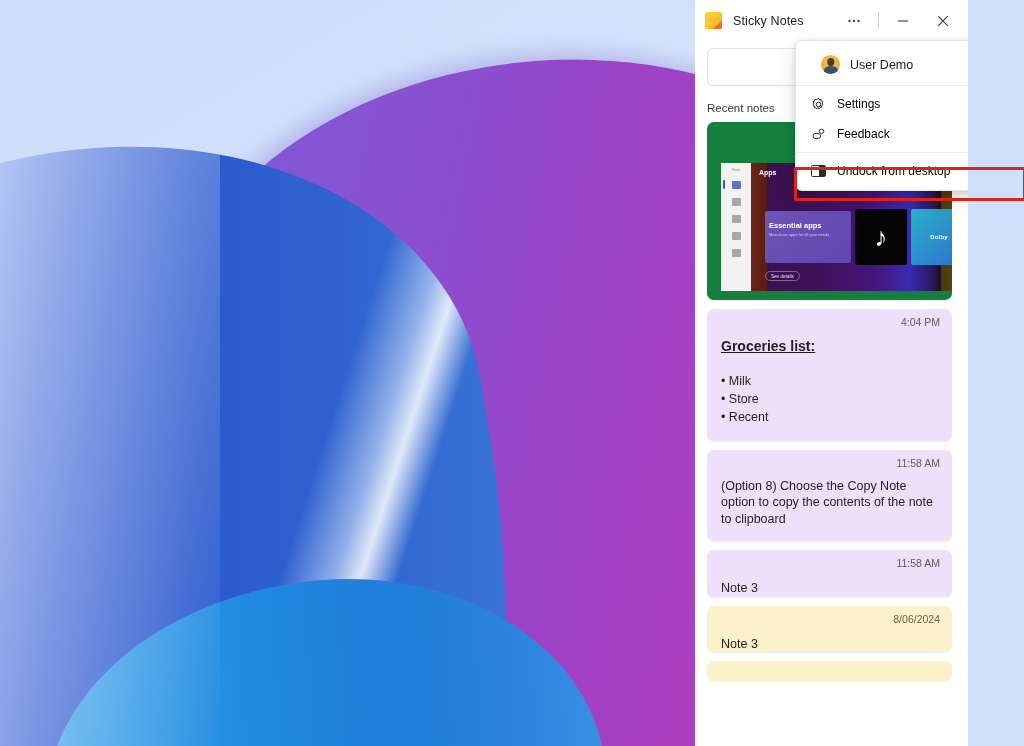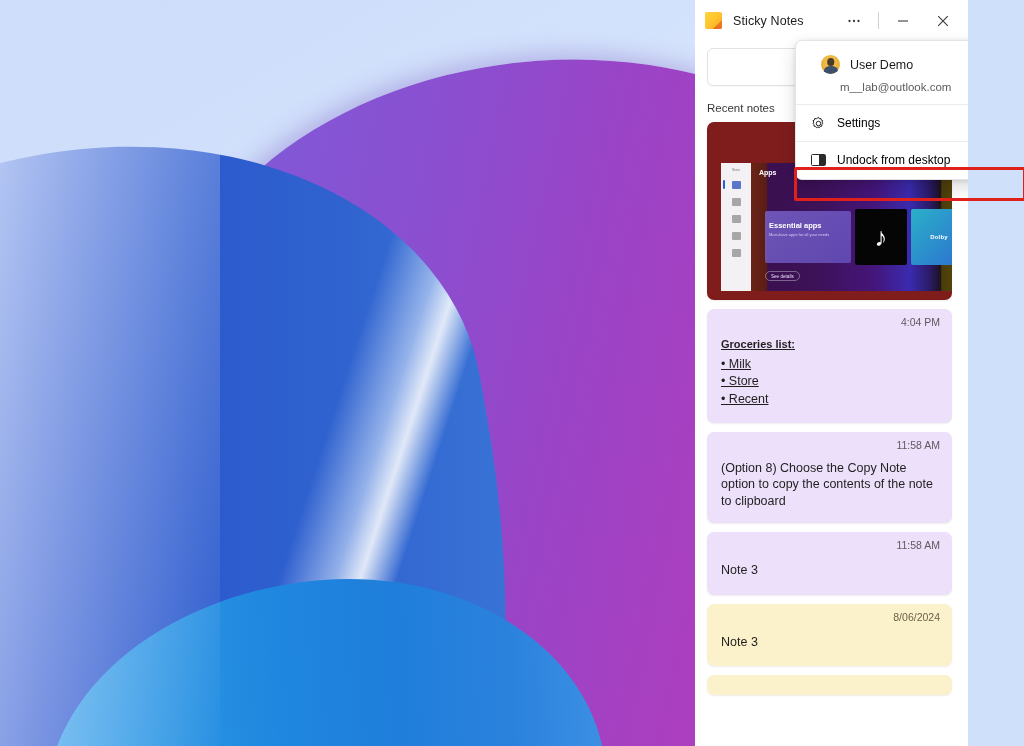--- a/index.html
+++ b/index.html
@@ -159,27 +159,27 @@
   .note.yellow { background: #fbf2cb; }
   .note .ts {
     position: absolute; right: 12px; top: 7px;
     font-size: 10.5px; color: #60595f;
   }
   .note.yellow .ts { color: #6a6148; }
   .note .body {
     padding: 28px 14px 14px 14px;
     font-size: 12.5px; color: #201f1e; line-height: 1.32;
   }
-  .note .body.compact { padding: 30px 14px 16px 14px; }
-  .note-title { font-weight: 700; text-decoration: underline; font-size: 11px; }
-  .bullets { margin-top: 4px; text-decoration: underline; }
+  .note .body.compact { padding: 30px 14px 0 14px; }
+  .note-title { font-weight: 700; text-decoration: underline; font-size: 14px; }
+  .bullets { margin-top: 18px; }
   .bullets div { line-height: 1.42; }
 
   
-  #note-img { height: 178px; padding: 0; background: #7f1d1d; }
+  #note-img { height: 178px; padding: 0; background: #15803d; }
   #thumb {
     position: absolute; left: 14px; top: 41px;
     width: 286px; height: 128px; overflow: hidden;
     background: #fff;
     display: flex;
   }
   #thumb-nav {
     width: 30px; background: #f3f1f4; flex: 0 0 auto;
     padding-top: 4px; display: flex; flex-direction: column; align-items: center; gap: 9px;
   }
@@ -427,35 +427,43 @@
 
     <div class="note yellow" style="height:20px"></div>
   </div>
 
   <div id="menu">
     <div id="acct">
       <div id="acct-row">
         <div id="avatar"></div>
         <div id="acct-name">User Demo</div>
       </div>
-      <div id="acct-email">m__lab@outlook.com</div>
     </div>
 
     <div class="mdiv"></div>
 
     <div class="mitem">
       <span class="micon">
         <svg width="15" height="15" viewBox="0 0 16 16" aria-hidden="true">
           <path d="M8 5.6a2.4 2.4 0 1 0 0 4.8 2.4 2.4 0 0 0 0-4.8z" fill="none" stroke="currentColor" stroke-width="1"></path>
           <path d="M8 1.4l.85 1.5 1.7-.3.35 1.7 1.6.65-.75 1.55.95 1.45-1.3 1.15.2 1.72-1.72.2-.95 1.45-1.55-.75-1.55.75-.95-1.45-1.72-.2.2-1.72-1.3-1.15.95-1.45L2.1 4.95l1.6-.65.35-1.7 1.7.3z" fill="none" stroke="currentColor" stroke-width="1" stroke-linejoin="round"></path>
         </svg>
       </span>
       <span class="mlbl">Settings</span>
     </div>
 
+    <div class="mitem">
+      <span class="micon">
+        <svg width="15" height="15" viewBox="0 0 16 16" aria-hidden="true">
+          <ellipse cx="6.2" cy="9.6" rx="4.1" ry="2.9" fill="none" stroke="currentColor" stroke-width="1"></ellipse>
+          <ellipse cx="11.2" cy="4.6" rx="2.5" ry="2.2" fill="none" stroke="currentColor" stroke-width="1"></ellipse>
+        </svg>
+      </span>
+      <span class="mlbl">Feedback</span>
+    </div>
 
     <div class="mdiv"></div>
 
     <div id="undock-wrap">
       <div class="mitem">
         <span class="micon">
           <span id="dock-icon"></span>
         </span>
         <span class="mlbl">Undock from desktop</span>
       </div>

